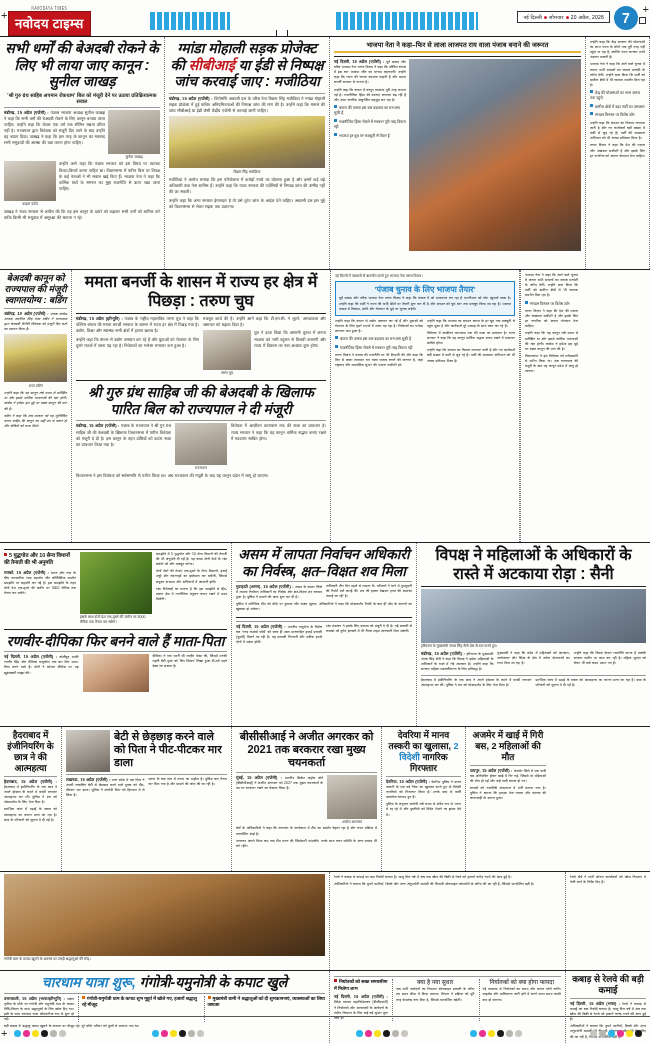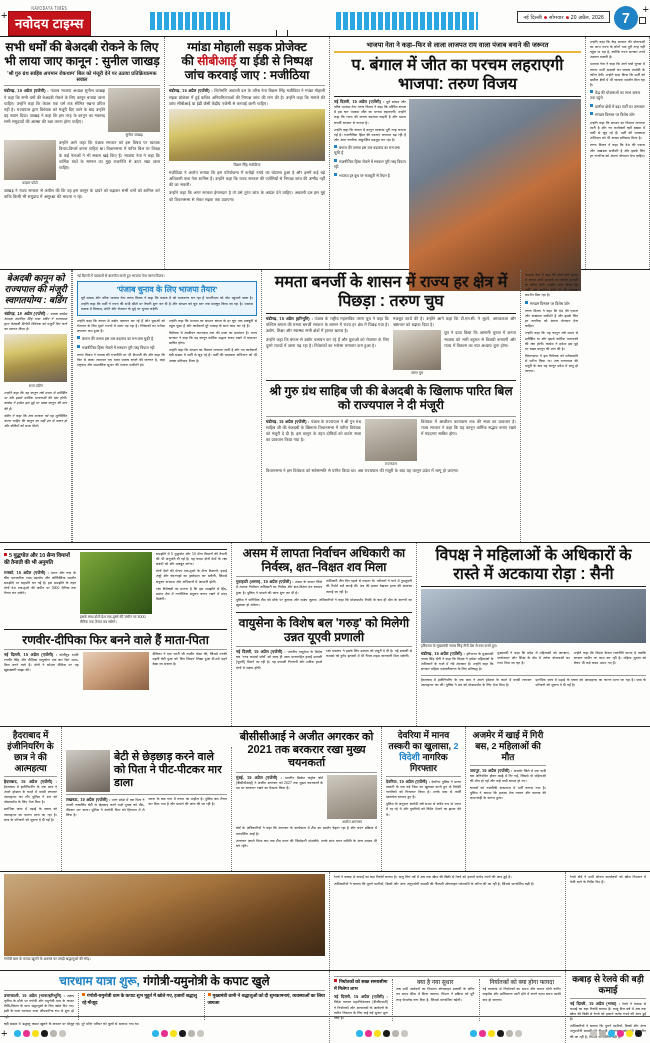--- a/index.html
+++ b/index.html
@@ -26,21 +26,21 @@
 
   
   .band{position:relative;border-bottom:1px solid #222;}
   .cols{display:flex;}
   .col{padding:3px 4px;box-sizing:border-box;}
   .vline{border-right:1px dotted #777;}
 
   h1,h2,h3,h4{margin:0;padding:0;font-weight:bold;}
   .hl-xl{font-size:20px;line-height:1.14;letter-spacing:-.2px;}
   .hl-lg{font-size:16px;line-height:1.16;}
-  .hl-md{font-size:12px;line-height:1.18;}
+  .hl-md{font-size:14px;line-height:1.18;font-style:italic;}
   .hl-sm{font-size:11px;line-height:1.2;}
   .hl-xs{font-size:9px;line-height:1.22;}
   .kicker{font-size:6.5px;font-weight:bold;text-align:center;letter-spacing:.1px;color:#111;}
   .kicker-rule{border-bottom:2px solid #e8b63b;margin:2px 0 3px;}
   .subdeck{font-size:5px;text-align:center;color:#222;letter-spacing:.1px;font-weight:bold;}
   .accent-blue{color:#1f83c6;}
   .accent-red{color:#c3141b;}
   .ctr{text-align:center;}
 
   
@@ -147,21 +147,20 @@
         <div class="body-text"><span class="byline">चंडीगढ़, 19 अप्रैल (एजेंसी) :</span> <span>शिरोमणि अकाली दल के वरिष्ठ नेता बिक्रम सिंह मजीठिया ने ग्मांडा मोहाली सड़क प्रोजेक्ट में हुई कथित अनियमितताओं की निष्पक्ष जांच की मांग की है। उन्होंने कहा कि मामले की जांच सीबीआई या ईडी जैसी केंद्रीय एजेंसी से करवाई जानी चाहिए।</span></div>
         <div class="photo p-turban" style="height:52px;margin:2px 0 1px;"></div>
         <div class="cap ctr">बिक्रम सिंह मजीठिया</div>
         <div class="body-text" style="margin-top:2px;">मजीठिया ने आरोप लगाया कि इस परियोजना में करोड़ों रुपये का घोटाला हुआ है और इसमें कई बड़े अधिकारी तथा नेता शामिल हैं। उन्होंने कहा कि राज्य सरकार की एजेंसियों से निष्पक्ष जांच की उम्मीद नहीं की जा सकती।</div>
         <div class="body-text" style="margin-top:2px;">उन्होंने कहा कि अगर सरकार ईमानदार है तो उसे तुरंत जांच के आदेश देने चाहिए। अकाली दल इस मुद्दे को विधानसभा से लेकर सड़क तक उठाएगा।</div>
       </div>
 
       <div class="col" style="width:255px;">
         <div class="kicker">भाजपा नेता ने कहा–फिर से लाला लाजपत राय वाला पंजाब बनाने की जरूरत</div>
         <div class="kicker-rule"></div>
-        <h1 class="hl-lg ctr">प. बंगाल में जीत का परचम लहराएगी भाजपा: तरुण विजय</h1>
         <div class="rule-h" style="margin:3px 0 2px;"></div>
         <div style="display:flex;gap:3px;">
           <div style="width:72px;">
             <div class="body-text tiny"><span class="byline">नई दिल्ली, 19 अप्रैल (एजेंसी) :</span> <span>पूर्व सांसद और वरिष्ठ भाजपा नेता तरुण विजय ने कहा कि पश्चिम बंगाल में इस बार भाजपा जीत का परचम लहराएगी। उन्होंने कहा कि राज्य की जनता बदलाव चाहती है और ममता बनर्जी सरकार से नाराज है।</span></div>
             <div class="body-text tiny" style="margin-top:2px;">उन्होंने कहा कि बंगाल में कानून व्यवस्था पूरी तरह चरमरा गई है। राजनीतिक हिंसा की घटनाएं लगातार बढ़ रही हैं और आम नागरिक असुरक्षित महसूस कर रहा है।</div>
             <ul class="bullet-list" style="margin-top:2px;">
               <li><span class="bullet-sq blue"></span><span>बंगाल की जनता इस बार बदलाव का मन बना चुकी है</span></li>
               <li><span class="bullet-sq blue"></span><span>राजनीतिक हिंसा रोकने में सरकार पूरी तरह विफल रही</span></li>
               <li><span class="bullet-sq blue"></span><span>भाजपा हर बूथ पर मजबूती से तैयार है</span></li>
             </ul>
@@ -192,43 +191,20 @@
       <div class="col vline" style="width:72px;font-style:italic;">
         <h3 class="hl-xs ctr">बेअदबी कानून को राज्यपाल की मंजूरी स्वागतयोग्य : बडिंग</h3>
         <div class="rule-thin" style="margin:2px 0;"></div>
         <div class="body-text tiny"><span class="byline">चंडीगढ़, 19 अप्रैल (एजेंसी) :</span> <span>पंजाब कांग्रेस अध्यक्ष अमरिंदर सिंह राजा वडिंग ने राज्यपाल द्वारा बेअदबी विरोधी विधेयक को मंजूरी दिए जाने का स्वागत किया है।</span></div>
         <div class="photo p-turban" style="height:48px;margin:2px 0 1px;"></div>
         <div class="cap ctr">राजा वडिंग</div>
         <div class="body-text tiny" style="margin-top:2px;">उन्होंने कहा कि यह कानून लंबे समय से प्रतीक्षित था और इससे धार्मिक भावनाओं की रक्षा होगी। कांग्रेस ने हमेशा इस मुद्दे पर सख्त कानून की मांग की है।</div>
         <div class="body-text tiny" style="margin-top:2px;">वडिंग ने कहा कि अब सरकार को यह सुनिश्चित करना चाहिए कि कानून का सही ढंग से पालन हो और दोषियों को सजा मिले।</div>
       </div>
 
-      <div class="col vline" style="width:190px;border-left:1px dotted #777;">
-        <div class="cap" style="margin-bottom:2px;">नई दिल्ली में पत्रकारों से बातचीत करते हुए भाजपा नेता तरुण विजय।</div>
-        <div class="boxout">
-          <div class="boxout-title">'पंजाब चुनाव के लिए भाजपा तैयार'</div>
-          <div class="body-text tiny" style="margin-top:2px;">पूर्व सांसद और वरिष्ठ भाजपा नेता तरुण विजय ने कहा कि पंजाब में जो वातावरण बन रहा है भारतीयता को चोट पहुंचाने वाला है। उन्होंने कहा कि पार्टी ने राज्य की सभी सीटों पर तैयारी शुरू कर दी है और संगठन को बूथ स्तर तक मजबूत किया जा रहा है। भाजपा पंजाब में विकास, शांति और रोजगार के मुद्दे पर चुनाव लड़ेगी।</div>
-        </div>
-        <div style="display:flex;gap:4px;margin-top:3px;">
-          <div style="flex:1;">
-            <div class="body-text tiny">उन्होंने कहा कि बंगाल से उद्योग पलायन कर रहे हैं और युवाओं को रोजगार के लिए दूसरे राज्यों में जाना पड़ रहा है। निवेशकों का भरोसा लगातार कम हुआ है।</div>
-            <ul class="bullet-list" style="margin-top:2px;">
-              <li><span class="bullet-sq blue"></span><span>बंगाल की जनता इस बार बदलाव का मन बना चुकी है</span></li>
-              <li><span class="bullet-sq blue"></span><span>राजनीतिक हिंसा रोकने में सरकार पूरी तरह विफल रही</span></li>
-            </ul>
-            <div class="body-text tiny" style="margin-top:2px;">तरुण विजय ने पंजाब की राजनीति पर भी टिप्पणी की और कहा कि फिर से लाला लाजपत राय वाला पंजाब बनाने की जरूरत है, जहां राष्ट्रवाद और सामाजिक सुधार की भावना सर्वोपरि हो।</div>
-          </div>
-          <div style="flex:1;">
-            <div class="body-text tiny">उन्होंने कहा कि भाजपा का संगठन बंगाल के हर बूथ तक मजबूती से पहुंच चुका है और कार्यकर्ता पूरे उत्साह के साथ काम कर रहे हैं।</div>
-            <div class="body-text tiny" style="margin-top:2px;">विधेयक में आजीवन कारावास तक की सजा का प्रावधान है। राज्य सरकार ने कहा कि यह कानून धार्मिक सद्भाव बनाए रखने में मददगार साबित होगा।</div>
-            <div class="body-text tiny" style="margin-top:2px;">उन्होंने कहा कि संगठन का विस्तार लगातार जारी है और नए कार्यकर्ता बड़ी संख्या में पार्टी से जुड़ रहे हैं। पार्टी की सदस्यता अभियान को भी अच्छा प्रतिसाद मिला है।</div>
-          </div>
-        </div>
-      </div>
-
       <div class="col" style="width:258px;">
         <h2 class="hl-lg ctr">ममता बनर्जी के शासन में राज्य हर क्षेत्र में पिछड़ा : तरुण चुघ</h2>
         <div class="rule-h" style="margin:3px 0 2px;"></div>
         <div style="display:flex;gap:4px;">
           <div style="flex:1;">
             <div class="body-text"><span class="byline">चंडीगढ़, 19 अप्रैल (हरिभूमि) :</span> <span>पंजाब के राष्ट्रीय महासचिव तरुण चुघ ने कहा कि पश्चिम बंगाल की ममता बनर्जी सरकार के शासन में राज्य हर क्षेत्र में पिछड़ गया है। उद्योग, शिक्षा और स्वास्थ्य सभी क्षेत्रों में हालत खराब है।</span></div>
             <div class="body-text" style="margin-top:2px;">उन्होंने कहा कि बंगाल से उद्योग पलायन कर रहे हैं और युवाओं को रोजगार के लिए दूसरे राज्यों में जाना पड़ रहा है। निवेशकों का भरोसा लगातार कम हुआ है।</div>
           </div>
           <div style="flex:1;">
             <div class="body-text">मजबूत कार्य की है। उन्होंने आगे कहा कि टी.एम.सी. ने लूटने, अराजकता और भ्रष्टाचार को बढ़ावा दिया है।</div>
@@ -254,20 +230,43 @@
           </div>
           <div style="width:52px;">
             <div class="photo p-man1" style="height:42px;"></div>
             <div class="cap ctr">राज्यपाल</div>
           </div>
           <div style="flex:1;">
             <div class="body-text">विधेयक में आजीवन कारावास तक की सजा का प्रावधान है। राज्य सरकार ने कहा कि यह कानून धार्मिक सद्भाव बनाए रखने में मददगार साबित होगा।</div>
           </div>
         </div>
         <div class="body-text" style="margin-top:2px;">विधानसभा ने इस विधेयक को सर्वसम्मति से पारित किया था। अब राज्यपाल की मंजूरी के बाद यह कानून प्रदेश में लागू हो जाएगा।</div>
+      </div>
+
+      <div class="col vline" style="width:190px;border-left:1px dotted #777;">
+        <div class="cap" style="margin-bottom:2px;">नई दिल्ली में पत्रकारों से बातचीत करते हुए भाजपा नेता तरुण विजय।</div>
+        <div class="boxout">
+          <div class="boxout-title">'पंजाब चुनाव के लिए भाजपा तैयार'</div>
+          <div class="body-text tiny" style="margin-top:2px;">पूर्व सांसद और वरिष्ठ भाजपा नेता तरुण विजय ने कहा कि पंजाब में जो वातावरण बन रहा है भारतीयता को चोट पहुंचाने वाला है। उन्होंने कहा कि पार्टी ने राज्य की सभी सीटों पर तैयारी शुरू कर दी है और संगठन को बूथ स्तर तक मजबूत किया जा रहा है। भाजपा पंजाब में विकास, शांति और रोजगार के मुद्दे पर चुनाव लड़ेगी।</div>
+        </div>
+        <div style="display:flex;gap:4px;margin-top:3px;">
+          <div style="flex:1;">
+            <div class="body-text tiny">उन्होंने कहा कि बंगाल से उद्योग पलायन कर रहे हैं और युवाओं को रोजगार के लिए दूसरे राज्यों में जाना पड़ रहा है। निवेशकों का भरोसा लगातार कम हुआ है।</div>
+            <ul class="bullet-list" style="margin-top:2px;">
+              <li><span class="bullet-sq blue"></span><span>बंगाल की जनता इस बार बदलाव का मन बना चुकी है</span></li>
+              <li><span class="bullet-sq blue"></span><span>राजनीतिक हिंसा रोकने में सरकार पूरी तरह विफल रही</span></li>
+            </ul>
+            <div class="body-text tiny" style="margin-top:2px;">तरुण विजय ने पंजाब की राजनीति पर भी टिप्पणी की और कहा कि फिर से लाला लाजपत राय वाला पंजाब बनाने की जरूरत है, जहां राष्ट्रवाद और सामाजिक सुधार की भावना सर्वोपरि हो।</div>
+          </div>
+          <div style="flex:1;">
+            <div class="body-text tiny">उन्होंने कहा कि भाजपा का संगठन बंगाल के हर बूथ तक मजबूती से पहुंच चुका है और कार्यकर्ता पूरे उत्साह के साथ काम कर रहे हैं।</div>
+            <div class="body-text tiny" style="margin-top:2px;">विधेयक में आजीवन कारावास तक की सजा का प्रावधान है। राज्य सरकार ने कहा कि यह कानून धार्मिक सद्भाव बनाए रखने में मददगार साबित होगा।</div>
+            <div class="body-text tiny" style="margin-top:2px;">उन्होंने कहा कि संगठन का विस्तार लगातार जारी है और नए कार्यकर्ता बड़ी संख्या में पार्टी से जुड़ रहे हैं। पार्टी की सदस्यता अभियान को भी अच्छा प्रतिसाद मिला है।</div>
+          </div>
+        </div>
       </div>
 
       <div class="col" style="width:62px;border-left:1px dotted #777;">
         <div class="body-text tiny">भाजपा नेता ने कहा कि आने वाले चुनाव में जनता सभी सवालों का जवाब मतपेटी के जरिए देगी। उन्होंने दावा किया कि पार्टी को ग्रामीण क्षेत्रों में भी व्यापक समर्थन मिल रहा है।</div>
         <ul class="bullet-list" style="margin-top:2px;">
           <li><span class="bullet-sq blue"></span><span>संगठन विस्तार पर विशेष जोर</span></li>
         </ul>
         <div class="body-text tiny" style="margin-top:2px;">तरुण विजय ने कहा कि देश की एकता और अखंडता सर्वोपरि है और इसके लिए हर नागरिक को अपना योगदान देना चाहिए।</div>
         <div class="body-text tiny" style="margin-top:2px;">उन्होंने कहा कि यह कानून लंबे समय से प्रतीक्षित था और इससे धार्मिक भावनाओं की रक्षा होगी। कांग्रेस ने हमेशा इस मुद्दे पर सख्त कानून की मांग की है।</div>
         <div class="body-text tiny" style="margin-top:2px;">विधानसभा ने इस विधेयक को सर्वसम्मति से पारित किया था। अब राज्यपाल की मंजूरी के बाद यह कानून प्रदेश में लागू हो जाएगा।</div>
@@ -325,21 +324,20 @@
             <div class="body-text tiny"><span class="byline">गुवाहाटी (असम), 19 अप्रैल (एजेंसी) :</span> <span>असम के कछार जिले में लापता निर्वाचन अधिकारी का निर्वस्त्र और क्षत-विक्षत शव बरामद हुआ है। पुलिस ने मामले की जांच शुरू कर दी है।</span></div>
           </div>
           <div style="flex:1;">
             <div class="body-text tiny">अधिकारी तीन दिन पहले से लापता थे। परिजनों ने थाने में गुमशुदगी की रिपोर्ट दर्ज कराई थी। शव की हालत देखकर हत्या की आशंका जताई जा रही है।</div>
           </div>
         </div>
         <div class="body-text tiny" style="margin-top:2px;">पुलिस ने फॉरेंसिक टीम को मौके पर बुलाया और साक्ष्य जुटाए। अधिकारियों ने कहा कि पोस्टमार्टम रिपोर्ट के बाद ही मौत के कारणों का खुलासा हो सकेगा।</div>
 
         <div class="rule-h" style="margin:4px 0 3px;"></div>
 
-        <h2 class="hl-md ctr">वायुसेना के विशेष बल 'गरुड़' को मिलेगी उन्नत यूएवी प्रणाली</h2>
         <div class="rule-thin" style="margin:2px 0;"></div>
         <div style="display:flex;gap:4px;">
           <div style="flex:1;">
             <div class="body-text tiny"><span class="byline">नई दिल्ली, 19 अप्रैल (एजेंसी) :</span> <span>भारतीय वायुसेना के विशेष बल 'गरुड़ कमांडो फोर्स' को जल्द ही उन्नत मानवरहित हवाई प्रणाली (यूएवी) मिलने जा रही है। यह प्रणाली निगरानी और सटीक हमले दोनों में सक्षम होगी।</span></div>
           </div>
           <div style="flex:1;">
             <div class="body-text tiny">रक्षा मंत्रालय ने इसके लिए प्रस्ताव को मंजूरी दे दी है। नई प्रणाली से कमांडो को दुर्गम इलाकों में भी रीयल टाइम जानकारी मिल सकेगी।</div>
           </div>
         </div>
       </div>
@@ -376,21 +374,21 @@
   <div class="band" style="height:144px;">
     <div class="cols" style="height:144px;">
 
       <div class="col vline" style="width:62px;">
         <h3 class="hl-xs ctr">हैदराबाद में इंजीनियरिंग के छात्र ने की आत्महत्या</h3>
         <div class="rule-thin" style="margin:2px 0;"></div>
         <div class="body-text tiny"><span class="byline">हैदराबाद, 19 अप्रैल (एजेंसी) :</span> <span>हैदराबाद में इंजीनियरिंग के एक छात्र ने अपने हॉस्टल के कमरे में फांसी लगाकर आत्महत्या कर ली। पुलिस ने शव को पोस्टमार्टम के लिए भेज दिया है।</span></div>
         <div class="body-text tiny" style="margin-top:2px;">प्रारंभिक जांच में पढ़ाई के दबाव को आत्महत्या का कारण माना जा रहा है। छात्र के परिजनों को सूचना दे दी गई है।</div>
       </div>
 
-      <div class="col vline" style="width:170px;margin-top:20px;">
+      <div class="col vline" style="width:170px;">
         <div style="display:flex;gap:4px;">
           <div style="width:44px;">
             <div class="photo p-grey" style="height:42px;"></div>
           </div>
           <div style="flex:1;">
             <h3 class="hl-sm">बेटी से छेड़छाड़ करने वाले को पिता ने पीट-पीटकर मार डाला</h3>
           </div>
         </div>
         <div class="rule-thin" style="margin:2px 0;"></div>
         <div style="display:flex;gap:4px;">

